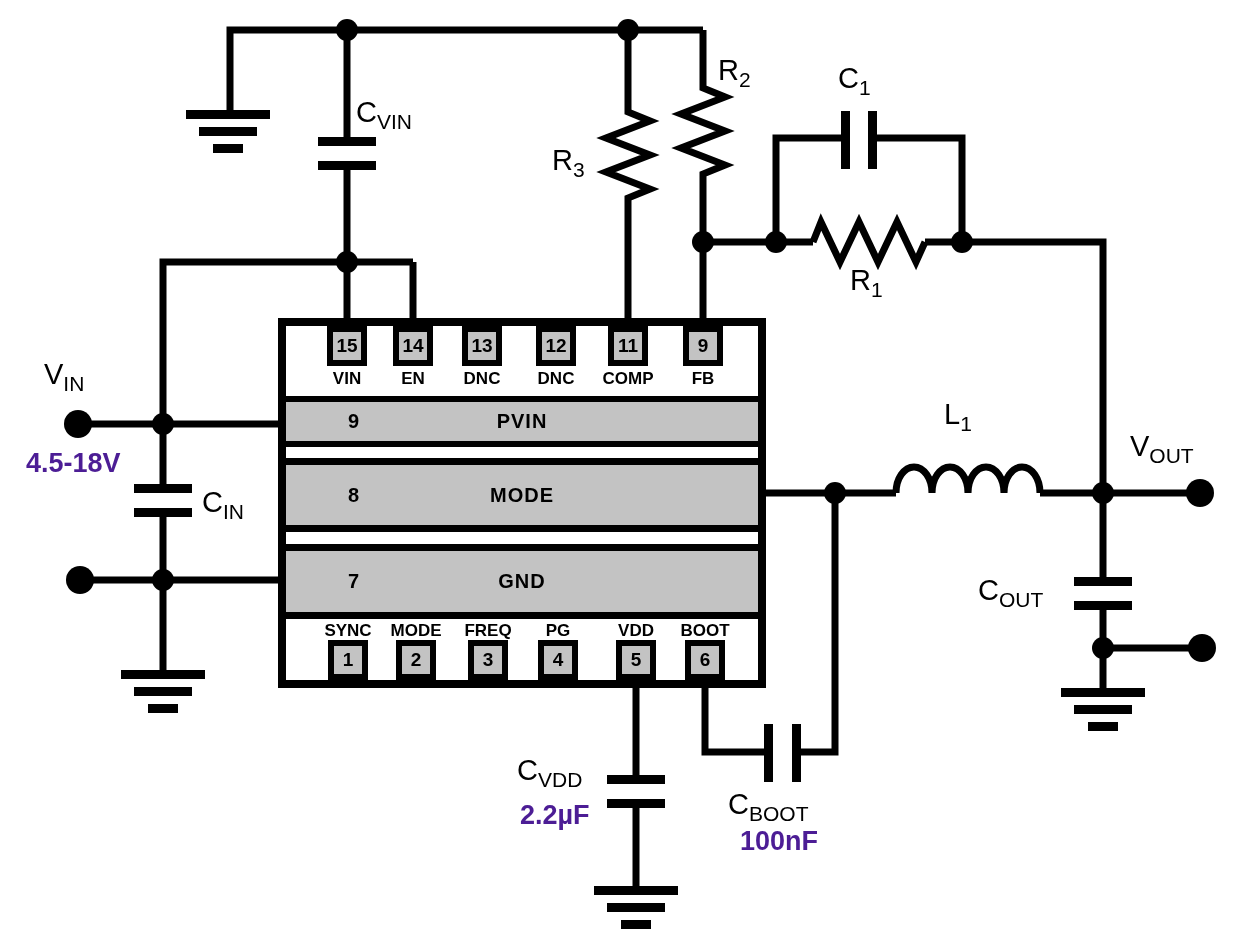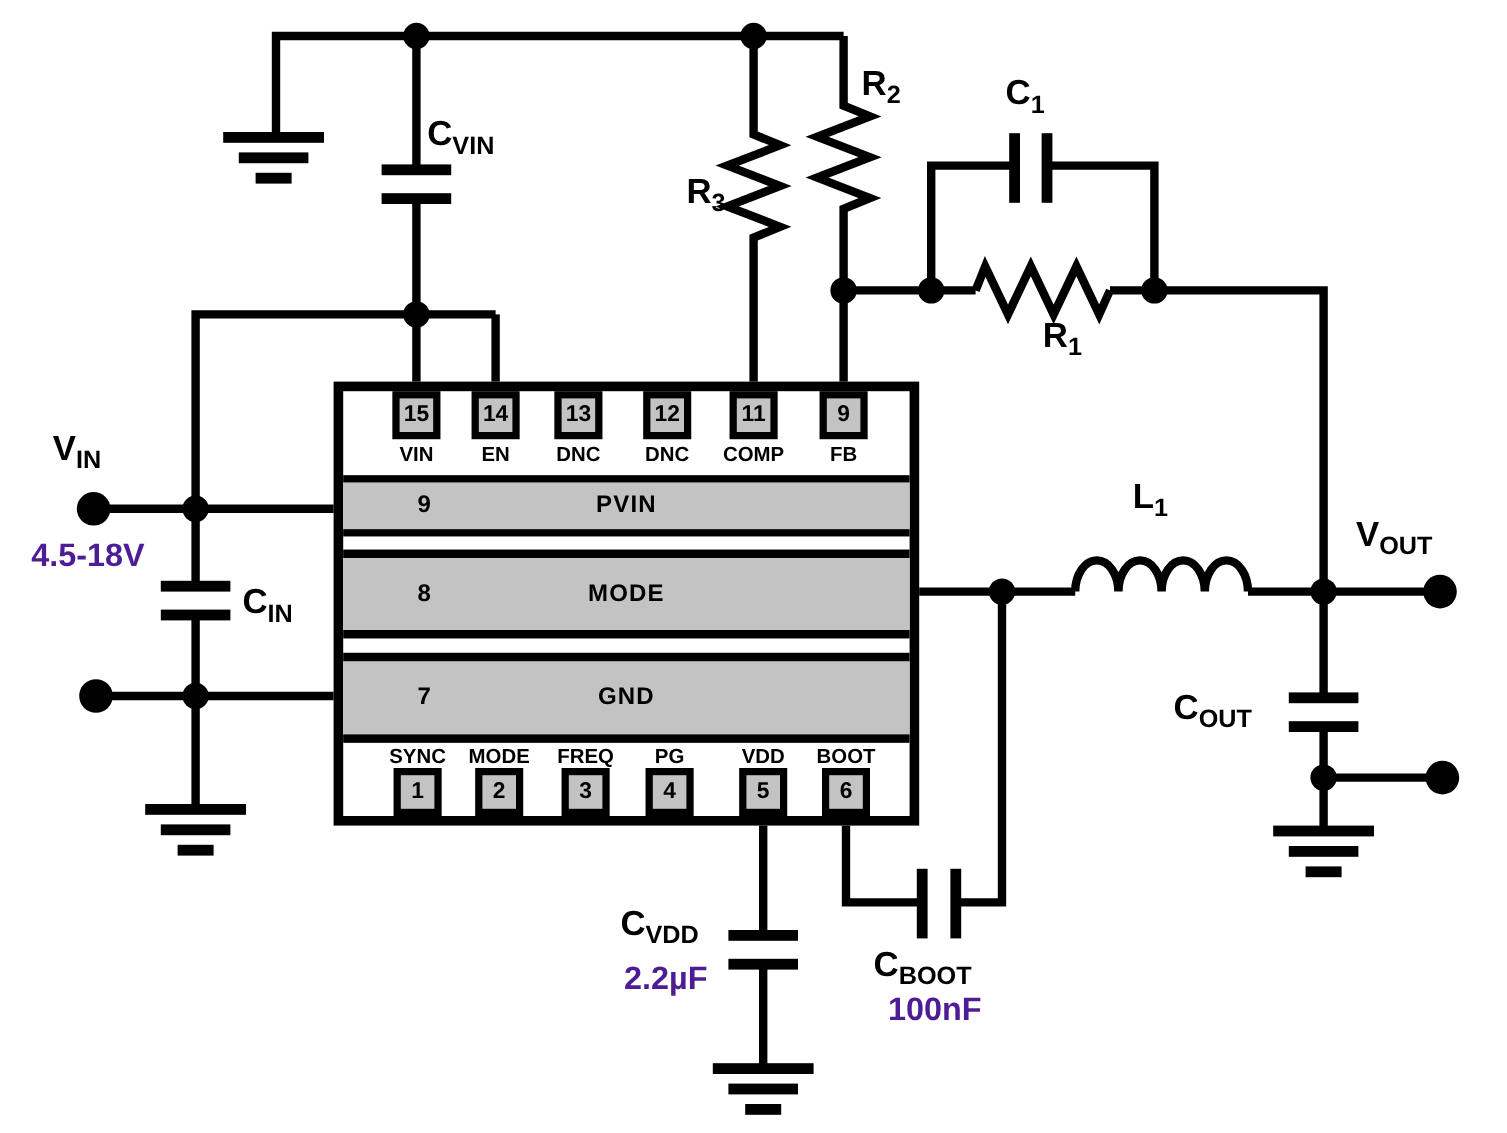--- a/index.html
+++ b/index.html
@@ -22,21 +22,21 @@
   .icrow{position:absolute;left:0;right:0;background:#c3c3c3;
          border-top:7px solid #000;border-bottom:7px solid #000;box-sizing:border-box;
          display:flex;align-items:center;justify-content:center;}
   .icrow .rownum{position:absolute;left:62px;font-weight:bold;font-size:20px;color:#000;}
   .icrow .rowname{font-weight:bold;font-size:20px;color:#000;letter-spacing:1px;}
   #row-pvin{top:70px;height:51px;border-top-width:6px;border-bottom-width:6px;}
   #row-phase{top:132px;height:74px;}
   #row-gnd{top:218px;height:75px;}
 
   
-  .clabel{position:absolute;color:#000;font-weight:bold;font-size:29px;white-space:nowrap;line-height:1;}
+  .clabel{position:absolute;color:#000;font-weight:normal;font-size:29px;white-space:nowrap;line-height:1;}
   .clabel .s{font-size:21px;position:relative;top:7px;}
   .vlabel{position:absolute;color:#4c1d95;font-weight:bold;font-size:27px;white-space:nowrap;line-height:1;}
 </style>
 </head>
 <body>
 
 <div id="stage">
 
   <svg id="wires" width="1256" height="944" viewBox="0 0 1256 944" fill="none" stroke="#000" stroke-width="7">
 
@@ -206,24 +206,24 @@
       </div>
     <div class="tpin bottom" style="left:330px">
         <span>5</span>
       </div>
     <div class="tpin bottom" style="left:399px">
         <span>6</span>
       </div>
   </div>
 
   <div class="clabel" style="left:356px;top:98px"><span class="m">C</span><span class="s">VIN</span></div>
-  <div class="clabel" style="left:572px;top:146px"><span class="m">R</span><span class="s">3</span></div>
+  <div class="clabel" style="left:552px;top:146px"><span class="m">R</span><span class="s">3</span></div>
   <div class="clabel" style="left:718px;top:56px"><span class="m">R</span><span class="s">2</span></div>
   <div class="clabel" style="left:838px;top:64px"><span class="m">C</span><span class="s">1</span></div>
-  <div class="clabel" style="left:869px;top:266px"><span class="m">R</span><span class="s">1</span></div>
+  <div class="clabel" style="left:850px;top:266px"><span class="m">R</span><span class="s">1</span></div>
   <div class="clabel" style="left:44px;top:360px"><span class="m">V</span><span class="s">IN</span></div>
   <div class="vlabel" style="left:26px;top:450px">4.5-18V</div>
   <div class="clabel" style="left:202px;top:488px"><span class="m">C</span><span class="s">IN</span></div>
   <div class="clabel" style="left:944px;top:400px"><span class="m">L</span><span class="s">1</span></div>
   <div class="clabel" style="left:1130px;top:432px"><span class="m">V</span><span class="s">OUT</span></div>
   <div class="clabel" style="left:978px;top:576px"><span class="m">C</span><span class="s">OUT</span></div>
   <div class="clabel" style="left:517px;top:756px"><span class="m">C</span><span class="s">VDD</span></div>
   <div class="vlabel" style="left:520px;top:802px">2.2µF</div>
   <div class="clabel" style="left:728px;top:790px"><span class="m">C</span><span class="s">BOOT</span></div>
   <div class="vlabel" style="left:740px;top:828px">100nF</div>

